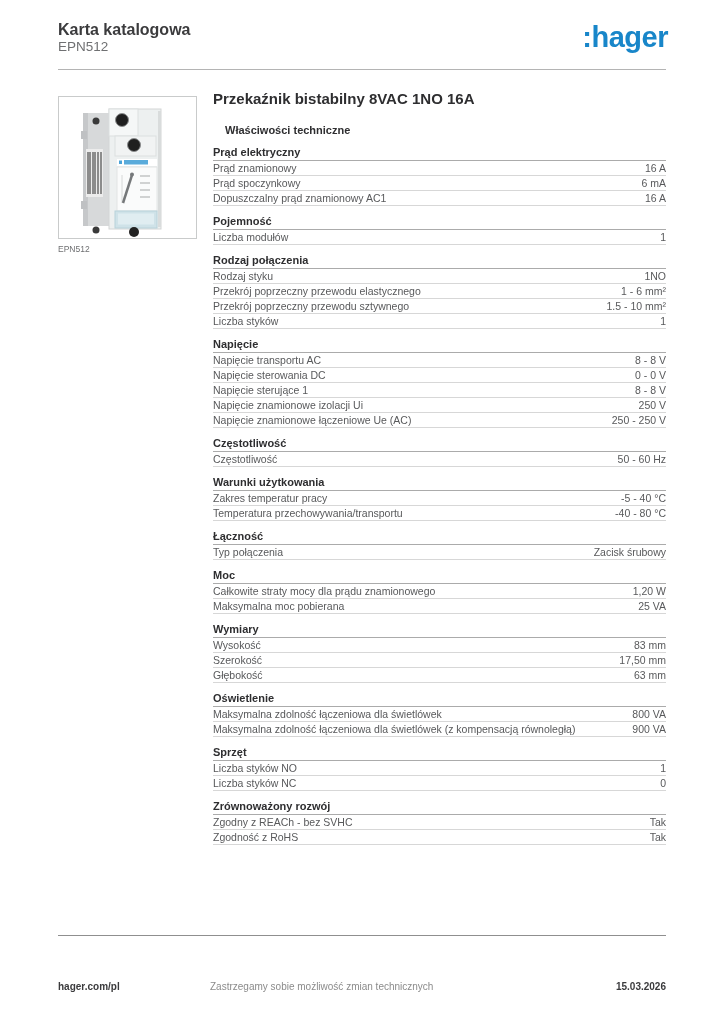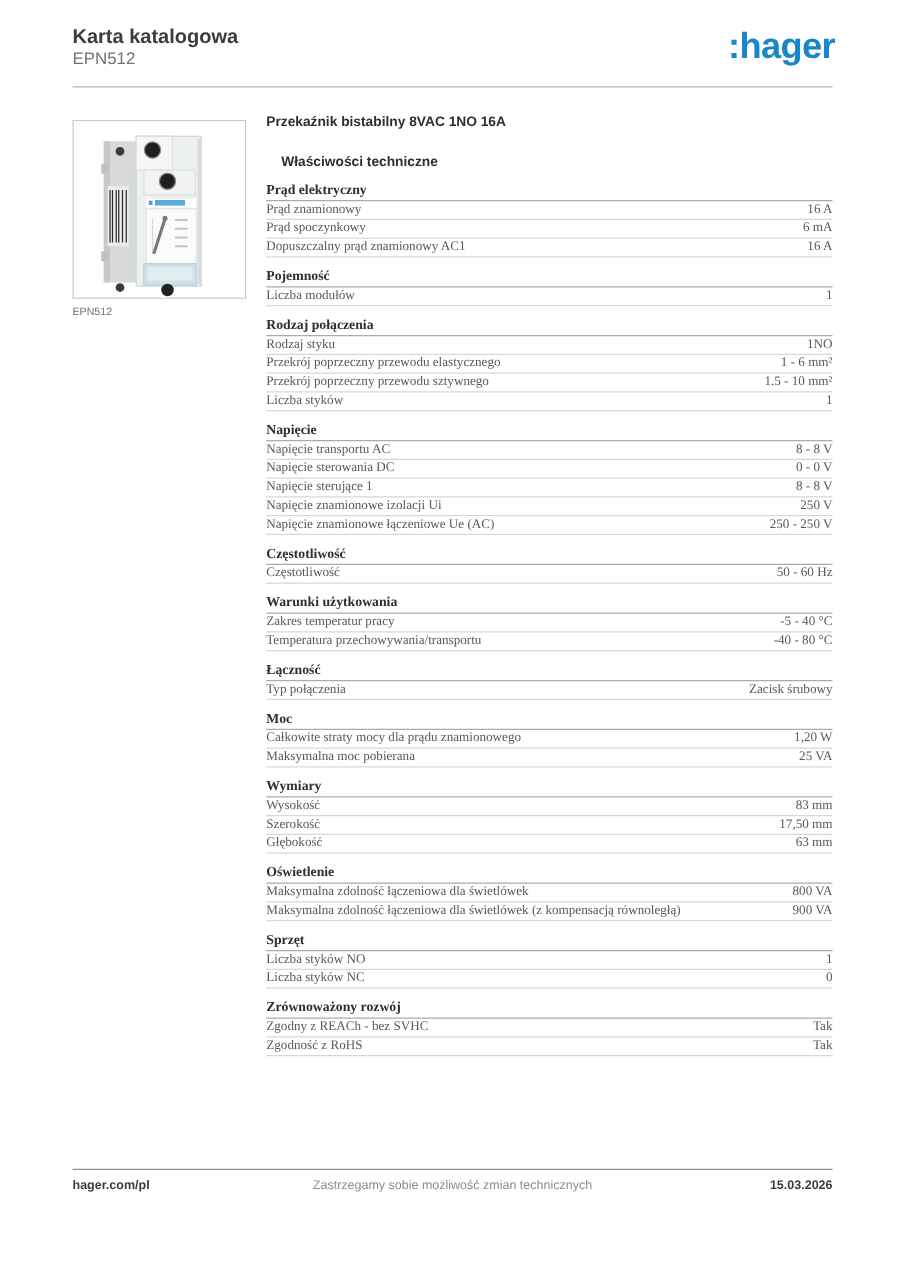--- a/index.html
+++ b/index.html
@@ -21,44 +21,44 @@
   .header-rule { position:absolute; left:58px; right:58px; top:69px; border-top:1px solid #b4b4b4; height:0; }
 
   
   .main { position:absolute; left:58px; right:58px; top:92px; display:flex; }
   .left-col { width:155px; flex:none; }
   .image-box { width:137px; height:141px; border:1px solid #c9cbcb; margin-top:4px; background:#fff; }
   .image-box svg { display:block; }
   .image-caption { font-size:8.5px; color:#6f7072; margin-top:5px; line-height:10px; }
 
   .specs-col { flex:1; min-width:0; }
-  .product-title { font-size:11px; font-weight:bold; color:#2e2e30; margin:0; line-height:13px; }
+  .product-title { font-size:15px; font-weight:bold; color:#2e2e30; margin:0; line-height:13px; }
   .specs-heading { font-size:11px; font-weight:bold; color:#2e2e30; margin:19px 0 0 12px; line-height:13px; }
-  #spec-sections { margin-top:6px;font-family:Liberation Serif, serif; }
+  #spec-sections { margin-top:6px; }
   .spec-section { margin-top:9px; }
   .spec-section h3 {
     font-size:11px; font-weight:bold; color:#2e2e30; margin:0;
     line-height:12.5px; padding-bottom:1.5px; border-bottom:1px solid #ababab;
   }
   .spec-row {
     display:flex; justify-content:space-between; align-items:baseline;
     font-size:10.5px; color:#58595b; line-height:12px;
     padding:0.5px 0 1.5px; border-bottom:1px solid #d7d7d7;
   }
   .spec-label { text-align:left; }
   .spec-value { text-align:right; white-space:nowrap; padding-left:14px; }
 
   
   .footer {
     position:absolute; left:58px; right:58px; top:935px;
     border-top:1px solid #8f8f8f; padding-top:7px;
     display:flex; align-items:baseline; font-size:10px; line-height:12px;
   }
   .footer-left  { flex:1; font-weight:bold; color:#3b3b3d; }
-  .footer-center{ flex:2; text-align:center; color:#8b8b8b; }
+  .footer-center{ flex:2; color:#8b8b8b;margin-top:38px; }
   .footer-right { flex:1; text-align:right; font-weight:bold; color:#3b3b3d; }
 </style>
 </head>
 <body>
 
 <div class="page">
 
   <header class="header">
     <div>
       <h1 class="doc-title">Karta katalogowa</h1>

